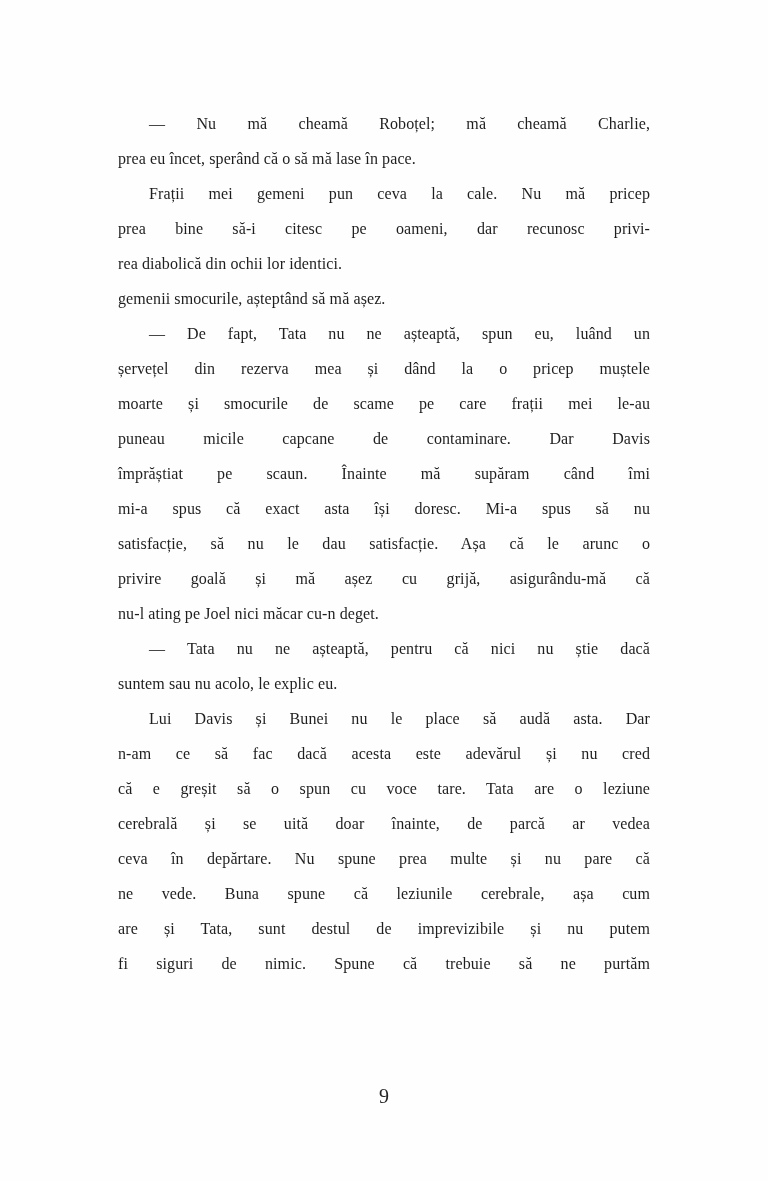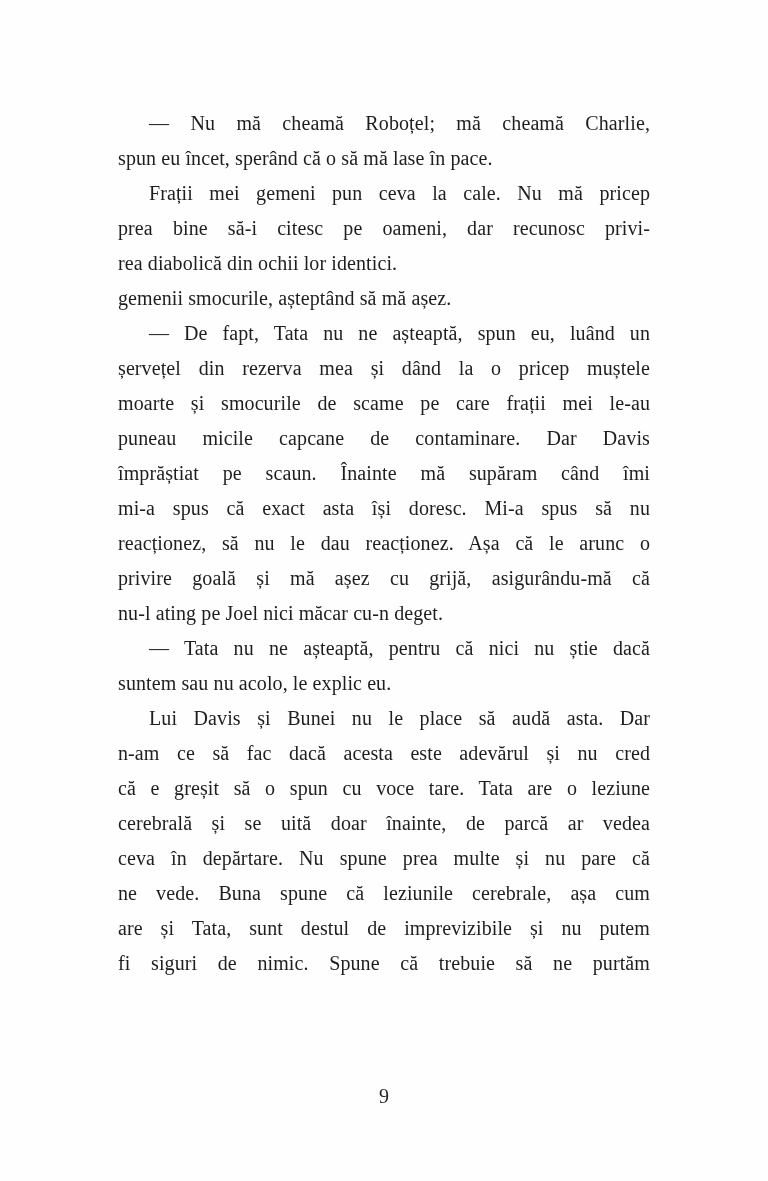--- a/index.html
+++ b/index.html
@@ -16,21 +16,21 @@
     color: #1e1e1e;
     overflow: hidden;
   }
   .text-block {
     position: absolute;
     left: 118px;
     top: 106px;
     width: 532px;
   }
   .line {
-    font-size: 20px;
+    font-size: 16px;
     line-height: 35px;
     text-align: justify;
     text-align-last: justify;
     letter-spacing: 0.1px;
   }
   .line.first {
     padding-left: 31px;
   }
   .line.last {
     text-align-last: left;
@@ -46,38 +46,38 @@
     color: #262626;
   }
 </style>
 </head>
 <body>
 
 <div class="book-page">
   <div class="text-block" id="text-block">
       <div class="paragraph">
         <div class="line first">— Nu mă cheamă Roboțel; mă cheamă Charlie,</div>
-        <div class="line last">spun eu încet, sperând că o să mă lase în pace.</div>
+        <div class="line last">prea eu încet, sperând că o să mă lase în pace.</div>
       </div>
       <div class="paragraph">
         <div class="line first">Frații mei gemeni pun ceva la cale. Nu mă pricep</div>
         <div class="line">prea bine să-i citesc pe oameni, dar recunosc privi-</div>
         <div class="line last">rea diabolică din ochii lor identici.</div>
       </div>
       <div class="paragraph">
         <div class="line last">gemenii smocurile, așteptând să mă așez.</div>
       </div>
       <div class="paragraph">
         <div class="line first">— De fapt, Tata nu ne așteaptă, spun eu, luând un</div>
         <div class="line">șervețel din rezerva mea și dând la o pricep muștele</div>
         <div class="line">moarte și smocurile de scame pe care frații mei le-au</div>
         <div class="line">puneau micile capcane de contaminare. Dar Davis</div>
         <div class="line">împrăștiat pe scaun. Înainte mă supăram când îmi</div>
         <div class="line">mi-a spus că exact asta își doresc. Mi-a spus să nu</div>
-        <div class="line">reacționez, să nu le dau reacționez. Așa că le arunc o</div>
+        <div class="line">satisfacție, să nu le dau satisfacție. Așa că le arunc o</div>
         <div class="line">privire goală și mă așez cu grijă, asigurându-mă că</div>
         <div class="line last">nu-l ating pe Joel nici măcar cu-n deget.</div>
       </div>
       <div class="paragraph">
         <div class="line first">— Tata nu ne așteaptă, pentru că nici nu știe dacă</div>
         <div class="line last">suntem sau nu acolo, le explic eu.</div>
       </div>
       <div class="paragraph">
         <div class="line first">Lui Davis și Bunei nu le place să audă asta. Dar</div>
         <div class="line">n-am ce să fac dacă acesta este adevărul și nu cred</div>

